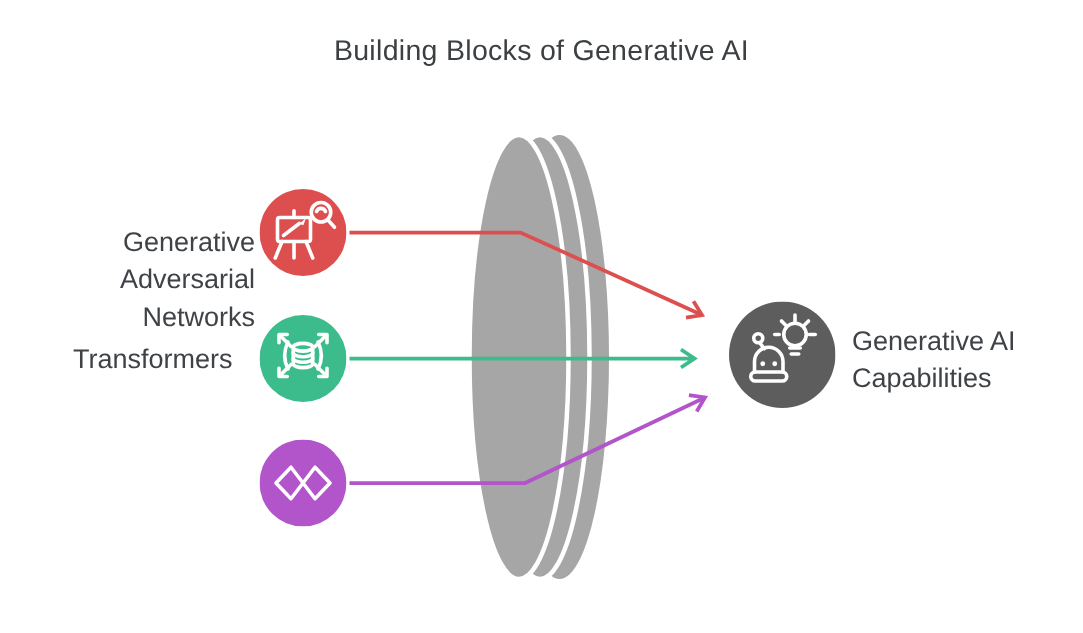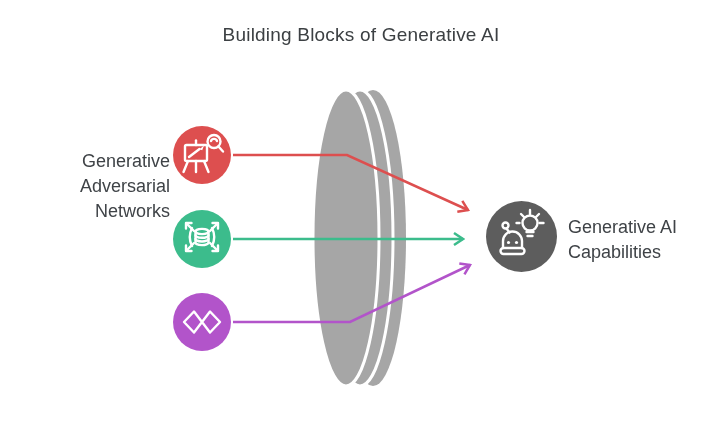--- a/index.html
+++ b/index.html
@@ -115,15 +115,16 @@
       <path d="M17,47 V40 a9.5,9.5 0 0 1 19,0 V47"></path>
       <rect x="14.5" y="47" width="24" height="6" rx="3"></rect>
       <circle cx="22.5" cy="41.5" r="1.6" fill="#ffffff" stroke="none"></circle>
       <circle cx="30.5" cy="41.5" r="1.6" fill="#ffffff" stroke="none"></circle>
       <circle cx="19.5" cy="24.5" r="3"></circle>
       <path d="M20.5,27.5 L23.5,31.5"></path>
     </g>
   </svg>
 
   <div class="lbl lbl-left lbl-gan">Generative Adversarial Networks</div>
+  <div class="lbl lbl-left lbl-transformers">Transformers</div>
   <div class="lbl lbl-output">Generative AI Capabilities</div>
 
 </div>
 
 </body></html>

